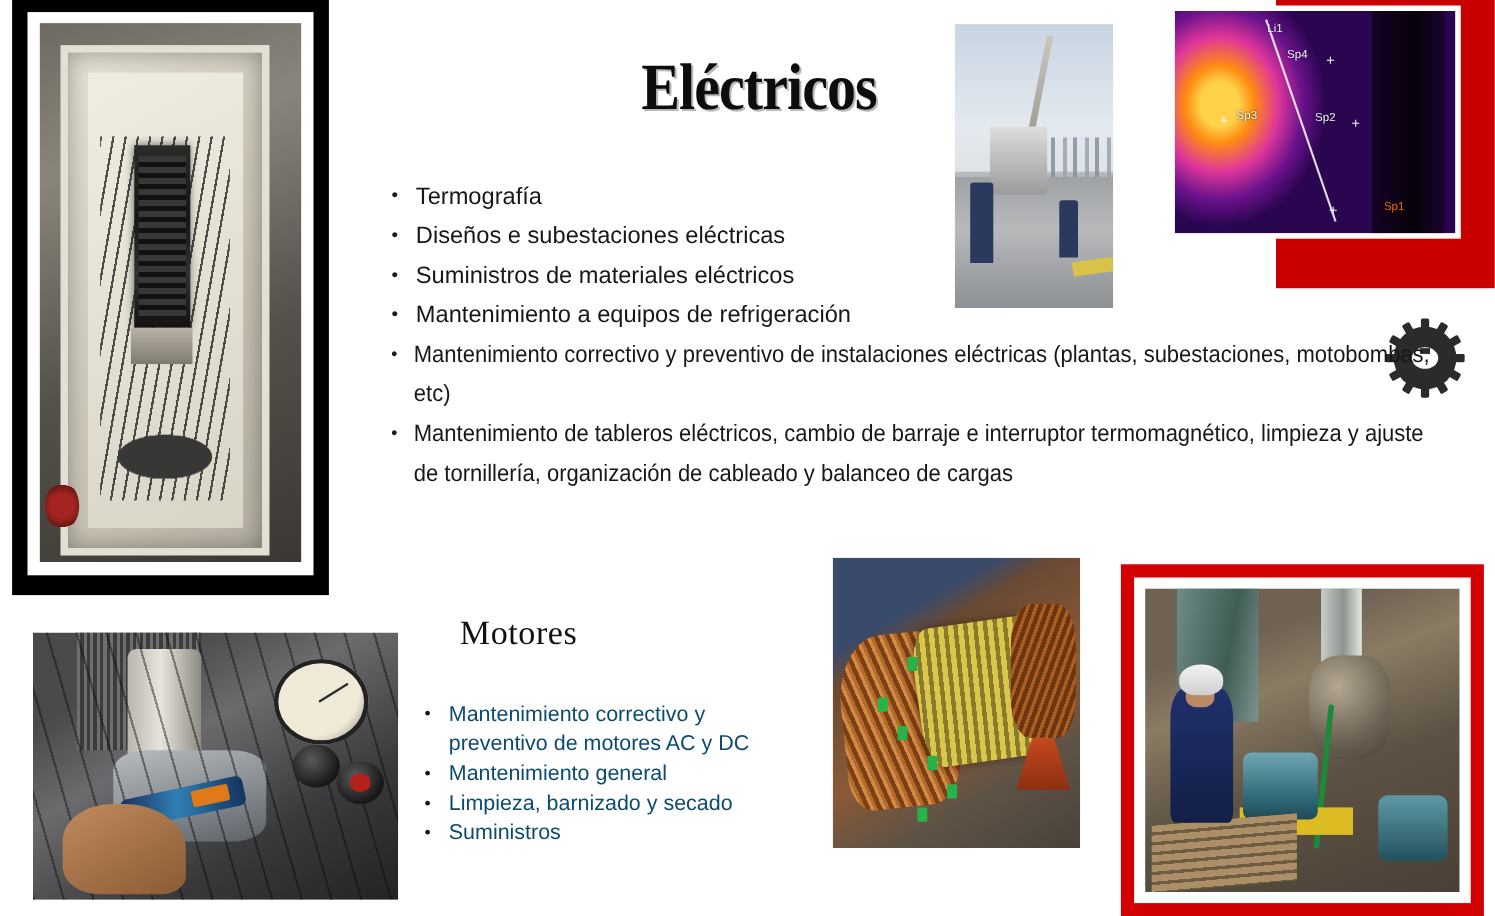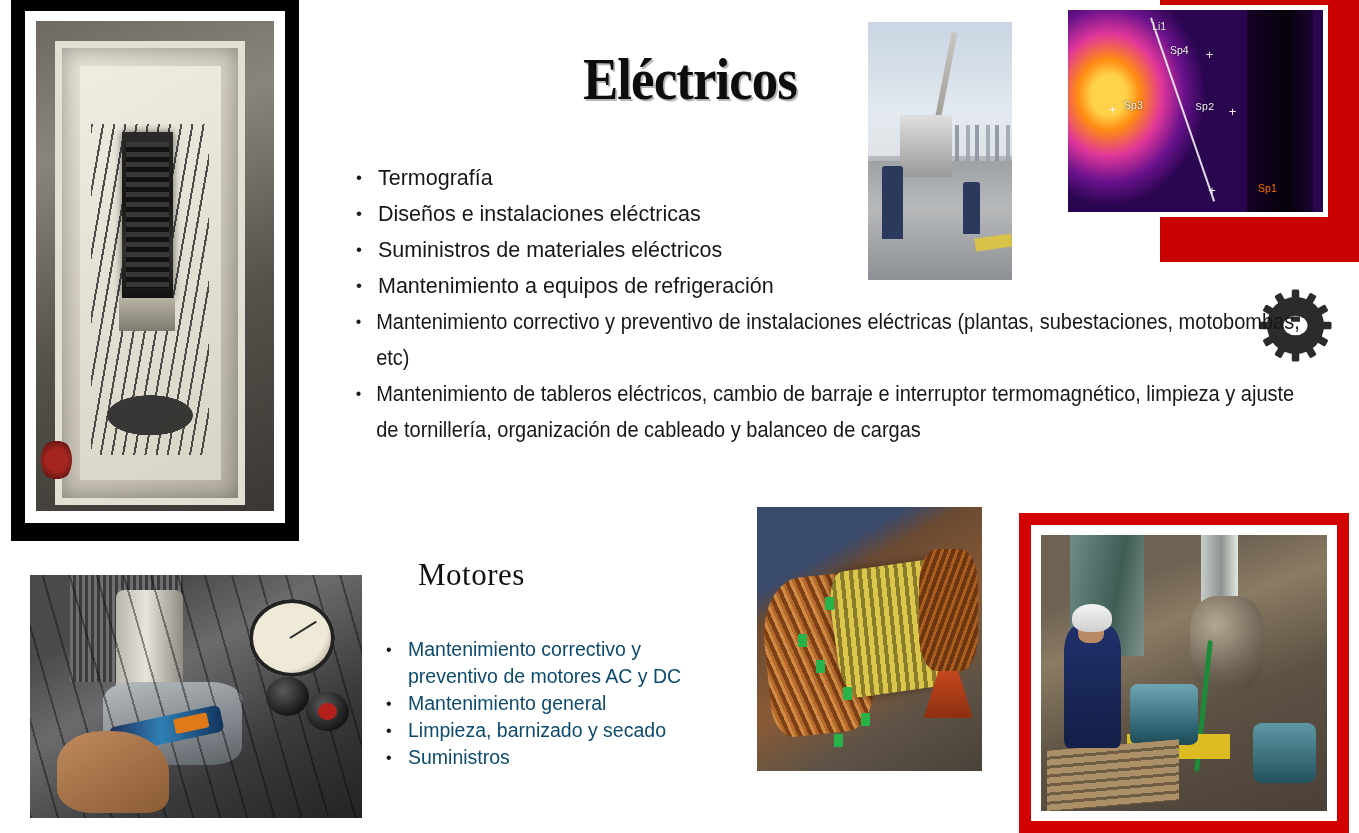--- a/index.html
+++ b/index.html
@@ -287,21 +287,21 @@
   <div class="frame-white-thermal">
     <div class="pic">
       <div class="ph thermal">
         <div class="th-dark"></div>
         <div class="th-line"></div>
         <span class="th-lbl" style="left:33%;top:5%;text-align:right;">Li1</span>
         <span class="th-lbl" style="left:40%;top:17%;">Sp4</span>
         <span class="th-mark" style="left:54%;top:19%;">+</span>
         <span class="th-lbl" style="left:22%;top:44%;">Sp3</span>
         <span class="th-mark" style="left:16%;top:46%;">+</span>
-        <span class="th-lbl" style="left:50%;top:45%;font-family:Liberation Mono, monospace;">Sp2</span>
+        <span class="th-lbl" style="left:50%;top:45%;">Sp2</span>
         <span class="th-mark" style="left:63%;top:47%;">+</span>
         <span class="th-lbl hot" style="left:62%;top:85%;margin-left:32px;">Sp1</span>
         <span class="th-mark" style="left:55%;top:86%;">+</span>
       </div>
     </div>
   </div>
 
   <div class="gear">
     <svg viewBox="0 0 100 100" width="75" height="75" aria-hidden="true">
       <g fill="#2b2b2b">
@@ -321,21 +321,21 @@
           <rect x="45" y="2" width="10" height="16" rx="2" transform="rotate(330 50 50)"></rect>
         </g>
       </g>
       <ellipse cx="50" cy="50" rx="16" ry="13" fill="#ffffff"></ellipse>
       <rect x="44" y="38" width="12" height="7" fill="#2b2b2b"></rect>
     </svg>
   </div>
 
   <div class="main-list">
     <div class="bullet">Termografía</div>
-    <div class="bullet">Diseños e instalaciones eléctricas</div>
+    <div class="bullet">Diseños e subestaciones eléctricas</div>
     <div class="bullet">Suministros de materiales eléctricos</div>
     <div class="bullet">Mantenimiento a equipos de refrigeración</div>
     <div class="bullet wide">Mantenimiento correctivo y preventivo de instalaciones eléctricas (plantas, subestaciones, motobombas, etc)</div>
     <div class="bullet wide">Mantenimiento de tableros eléctricos, cambio de barraje e interruptor termomagnético, limpieza y ajuste de tornillería, organización de cableado y balanceo de cargas</div>
   </div>
 
   <div class="motores-title">Motores</div>
   <div class="motores-list">
     <div class="m-bullet">Mantenimiento correctivo y preventivo de motores AC y DC</div>
     <div class="m-bullet">Mantenimiento general</div>

